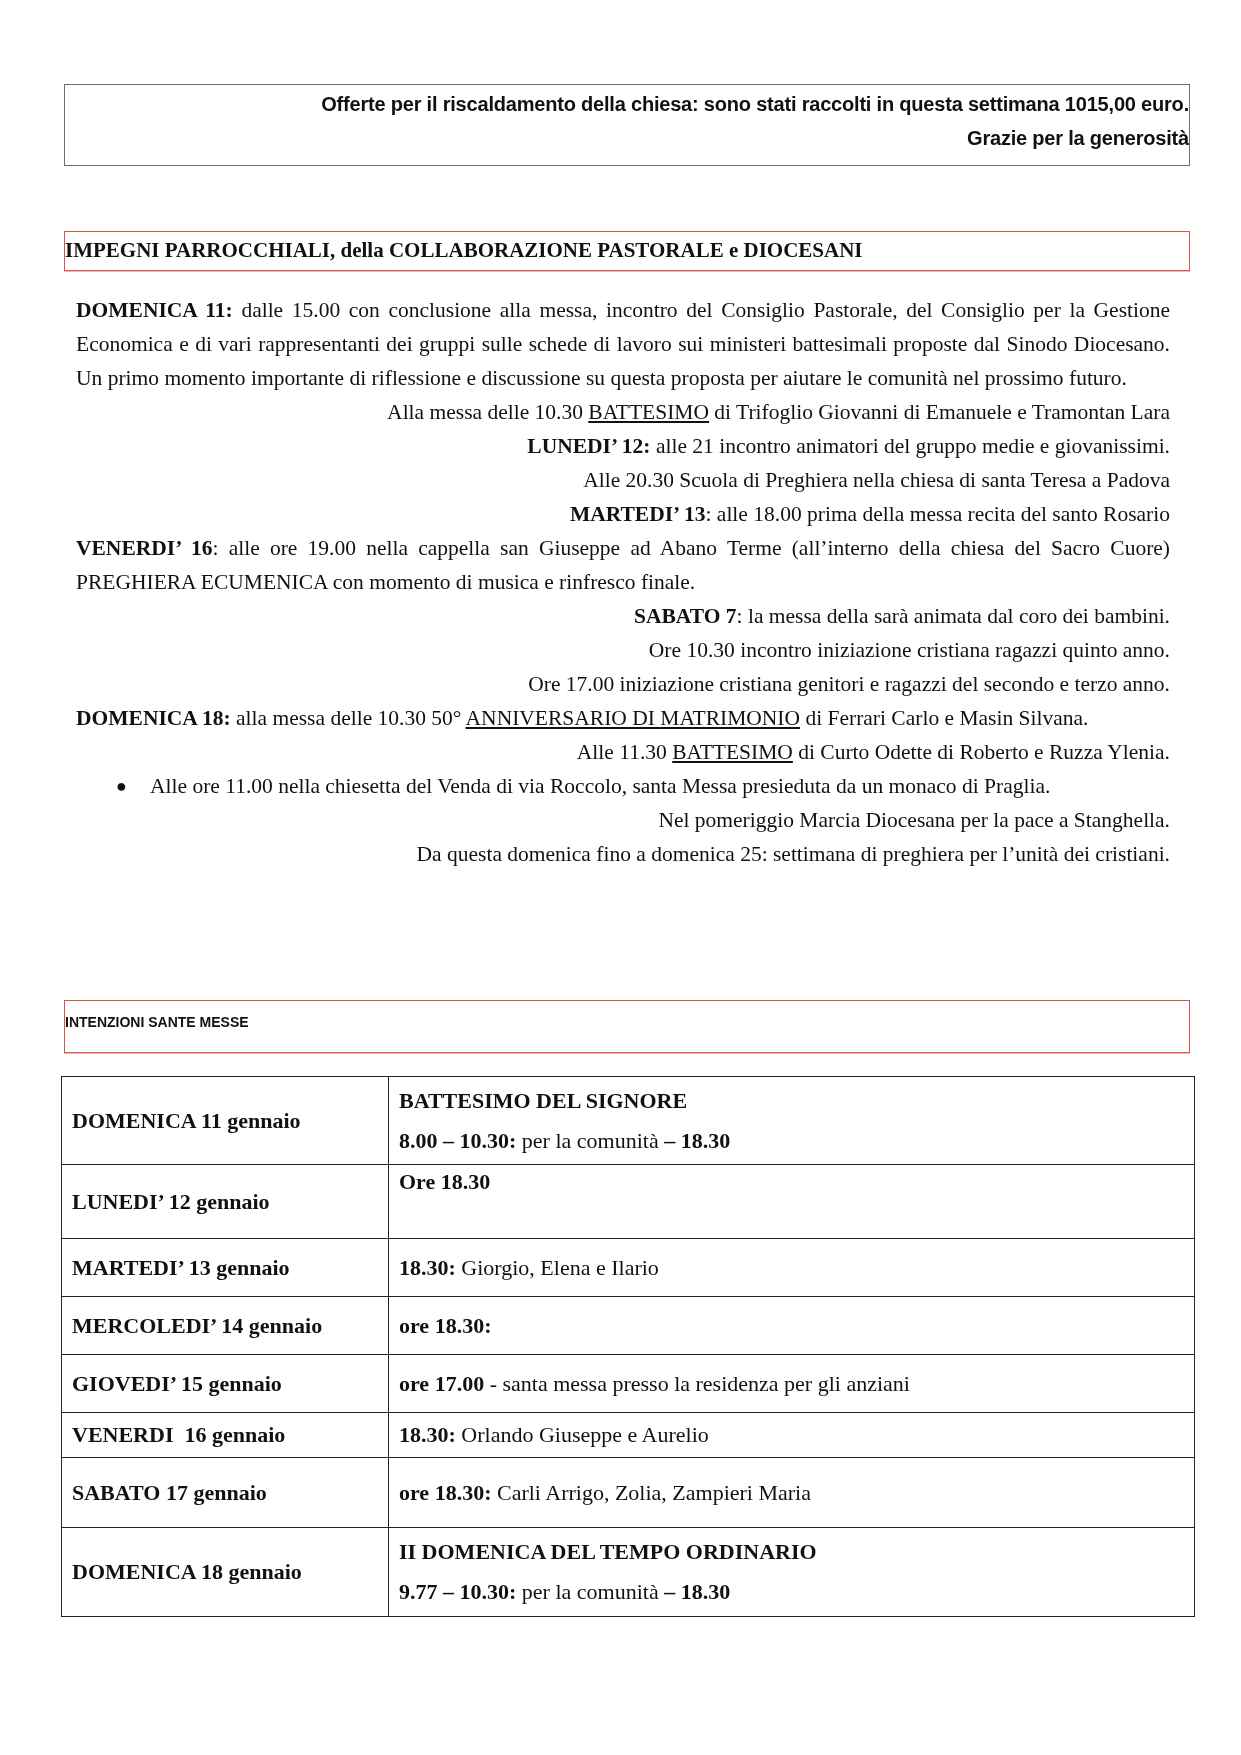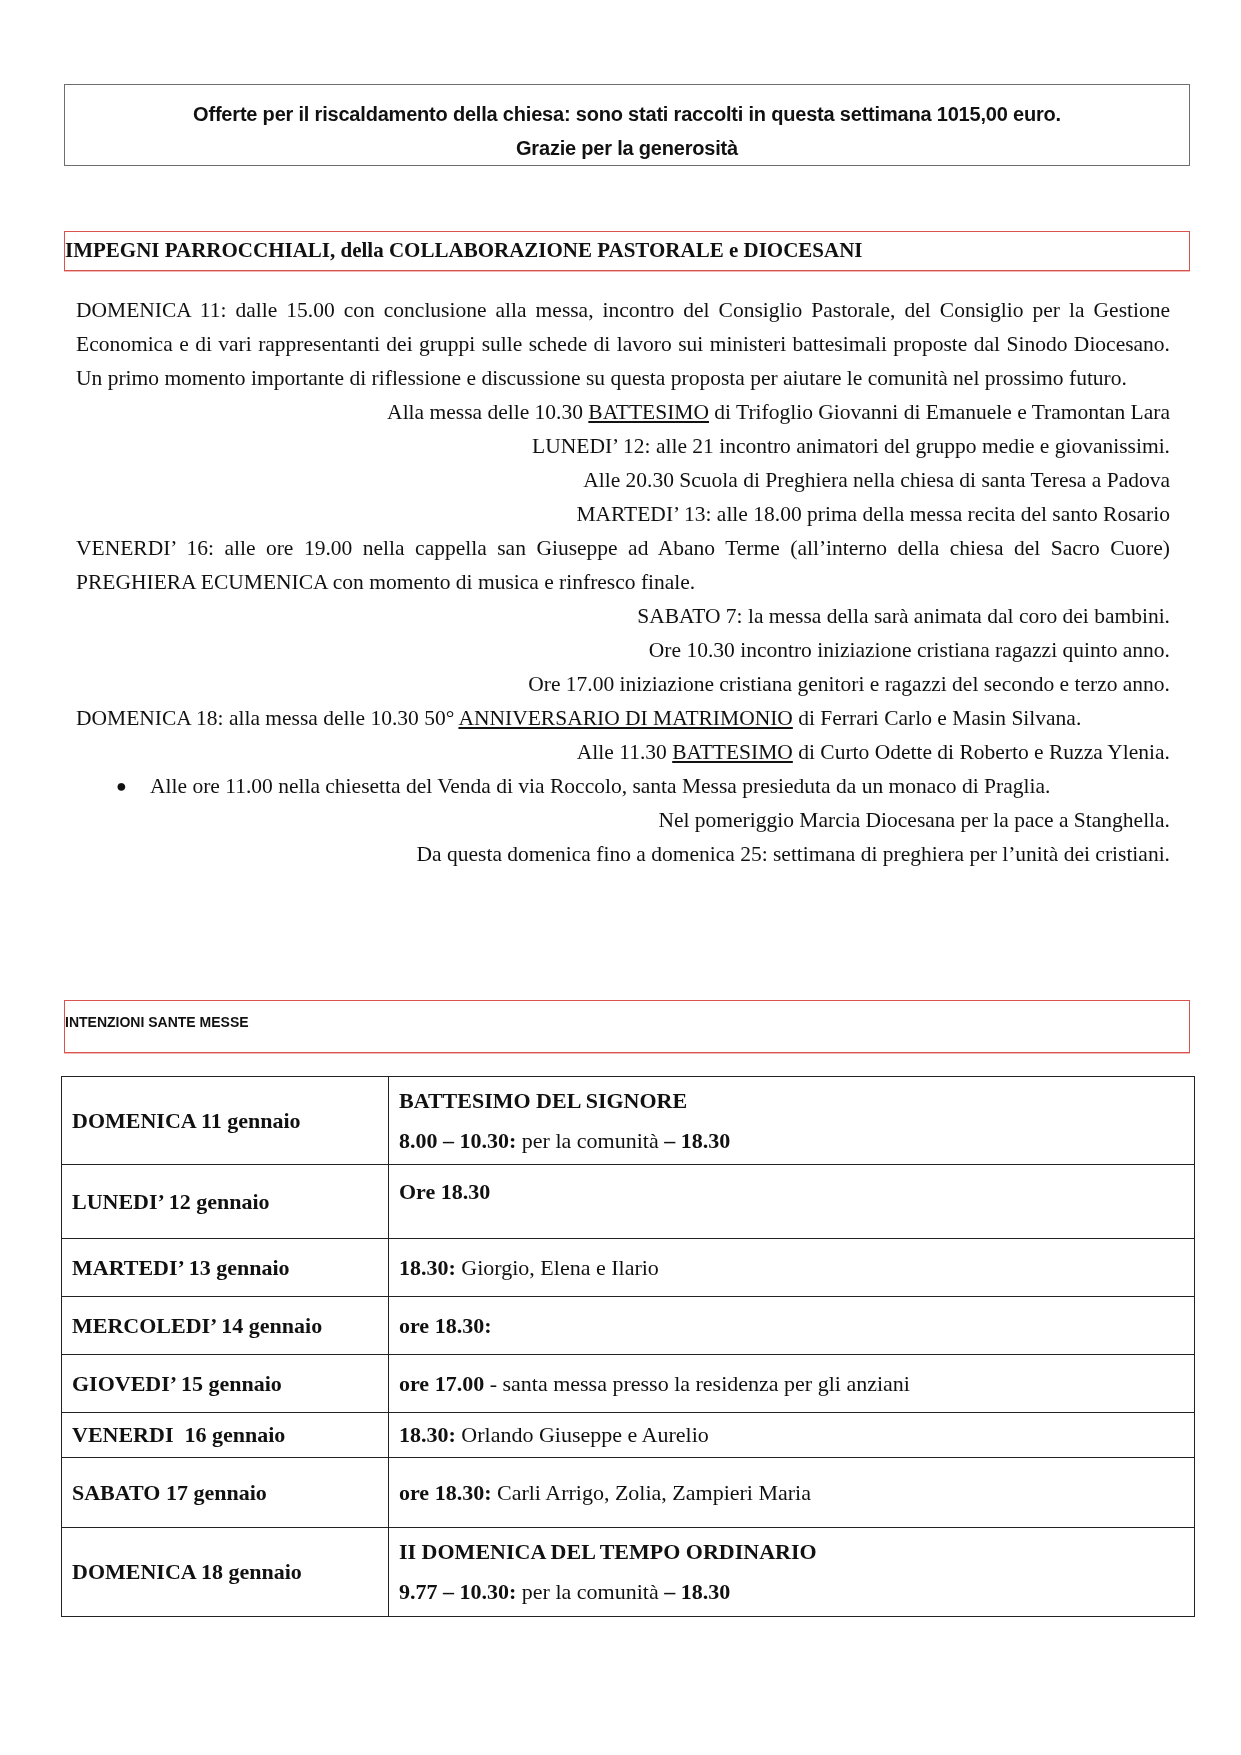--- a/index.html
+++ b/index.html
@@ -1,29 +1,29 @@
 <!DOCTYPE html>
 <html><head>
 <meta charset="utf-8">
 <style>
   html, body { margin: 0; padding: 0; background: #ffffff; }
   body { width: 1241px; height: 1755px; position: relative; overflow: hidden; color: #111; }
   .box { position: absolute; box-sizing: border-box; background: #fff; }
-  .offerte-box { left: 64px; top: 84px; width: 1126px; height: 82px; border: 1.5px solid #6e6e6e; text-align: center;
-    font-family: "Liberation Sans", sans-serif; font-weight: bold; font-size: 20px; line-height: 34px; padding-top: 12px; letter-spacing: -0.2px; }
+  .offerte-box { left: 64px; top: 84px; width: 1126px; height: 82px; border: 1.5px solid #6e6e6e; text-align: right;
+    font-family: "Liberation Sans", sans-serif; font-weight: bold; font-size: 20px; line-height: 34px; padding-top: 2px; letter-spacing: -0.2px; }
   .red-box { border: 1.5px solid #d9534f; box-shadow: 0 1px 0 #f2b8b6; text-align: left; }
   .impegni-box { left: 64px; top: 231px; width: 1126px; height: 40px;
     font-family: "Liberation Serif", serif; font-weight: bold; font-size: 21px; line-height: 37px; }
   .intenzioni-box { left: 64px; top: 1000px; width: 1126px; height: 53px;
     font-family: "Liberation Sans", sans-serif; font-weight: bold; font-size: 14px; line-height: 43px; }
   .body-text { position: absolute; left: 76px; top: 293px; width: 1094px;
     font-family: "Liberation Serif", serif; font-size: 21.5px; line-height: 34px; }
   .para { margin: 0; text-align: justify; }
   .para.nojust { text-align: right; }
-  .para b { font-weight: normal; margin-top: 24px; }
+  .para b { font-weight: bold; margin-top: 24px; }
   .u { text-decoration: underline; }
   .bullet-row { display: flex; padding-left: 40px; }
   .bullet-dot { width: 34px; flex: none; font-size: 18px; }
   .bullet-text { flex: 1; text-align: justify; }
   table.masses { position: absolute; left: 61px; top: 1076px; width: 1134px; border-collapse: collapse;
     font-family: "Liberation Serif", serif; font-size: 22px; }
   table.masses td { border: 1.5px solid #222; padding: 0 10px; vertical-align: middle; }
   table.masses td.day { width: 306px; font-weight: bold; }
   table.masses td.inten { }
   .inten-line1 { font-weight: bold; }
@@ -70,21 +70,21 @@
   <tbody>
       <tr style="height:88px">
     <td class="day">DOMENICA 11 gennaio</td>
     <td class="inten">
       <div class="inten-line1">BATTESIMO DEL SIGNORE</div>
       <div class="inten-line2"><span class="bold">8.00 – 10.30:</span><span> per la comunità </span><span class="bold">– 18.30</span></div>
     </td>
   </tr>
   <tr style="height:74px">
     <td class="day">LUNEDI’ 12 gennaio</td>
-    <td class="inten" style="vertical-align:top;padding-top:14px"><span class="bold">Ore 18.30</span><span></span></td>
+    <td class="inten" style="vertical-align:top;padding-top:4px"><span class="bold">Ore 18.30</span><span></span></td>
   </tr>
   <tr style="height:58px">
     <td class="day">MARTEDI’ 13 gennaio</td>
     <td class="inten"><span class="bold">18.30:</span><span> Giorgio, Elena e Ilario</span></td>
   </tr>
   <tr style="height:58px">
     <td class="day">MERCOLEDI’ 14 gennaio</td>
     <td class="inten"><span class="bold">ore 18.30:</span><span></span></td>
   </tr>
   <tr style="height:58px">

